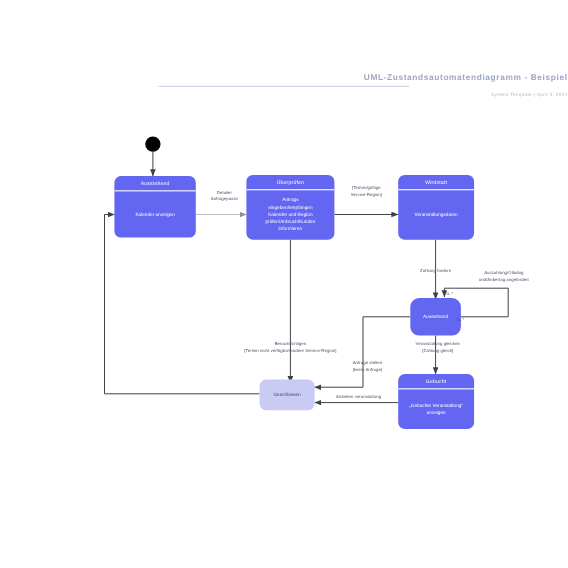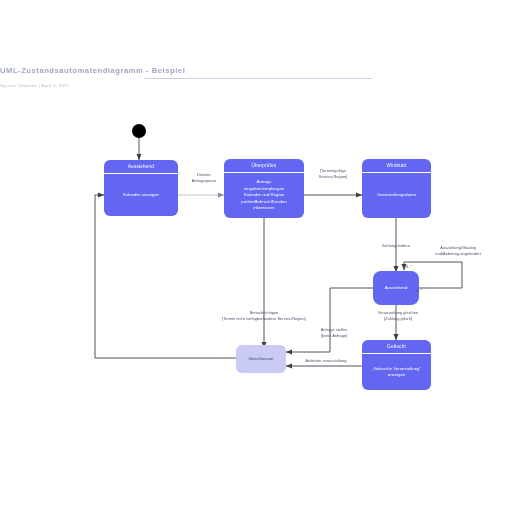--- a/index.html
+++ b/index.html
@@ -21,21 +21,21 @@
     width: 516px;
     height: 516px;
   }
 
   
   #title-block {
     position: absolute;
     left: 0;
     top: 66px;
     width: 516px;
-    text-align: left;
+    text-align: right;
   }
   #doc-title {
     font-size: 7.6px;
     letter-spacing: 0.55px;
     color: #9fa6c4;
     font-weight: bold;
     padding-bottom: 3px;
   }
   #title-rule {
     width: 228px;

